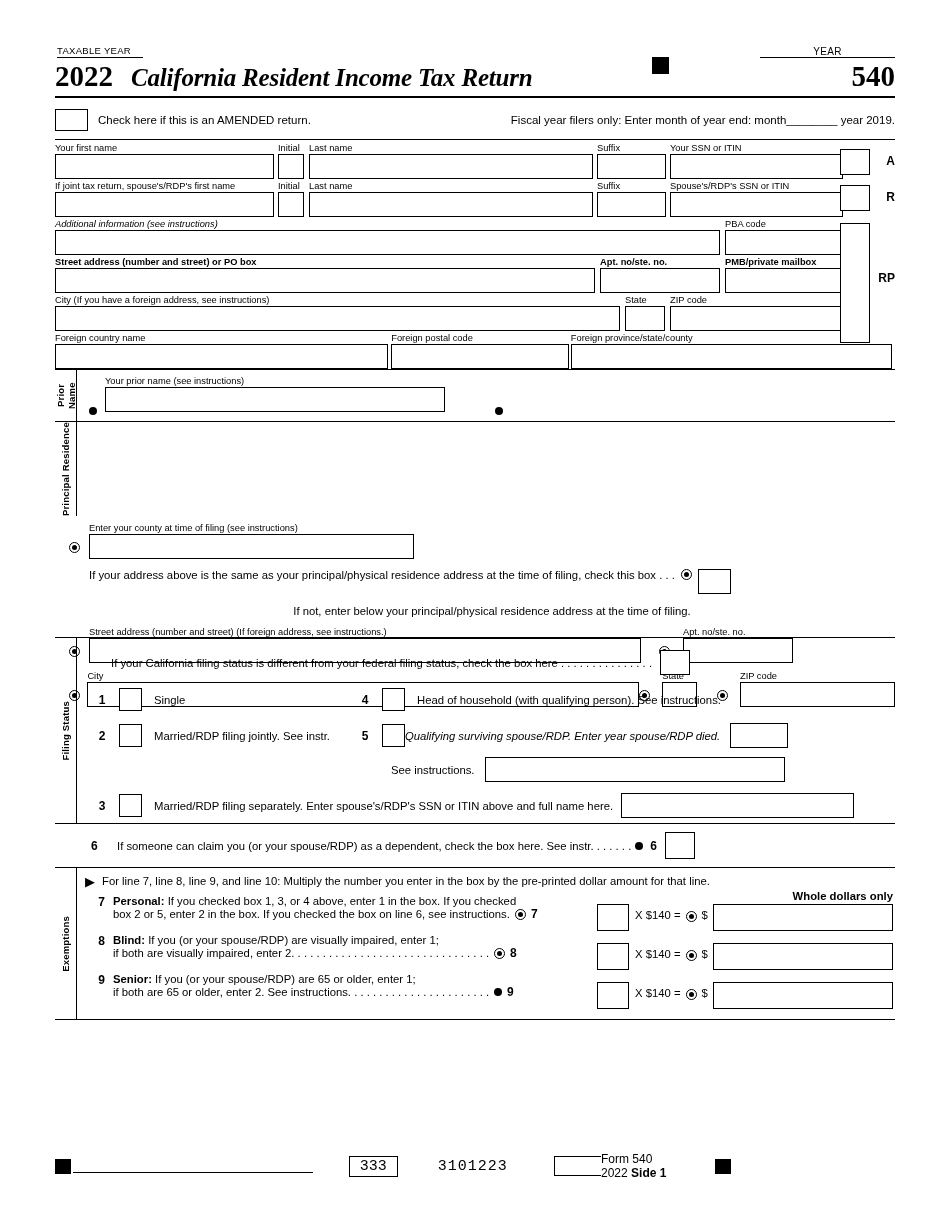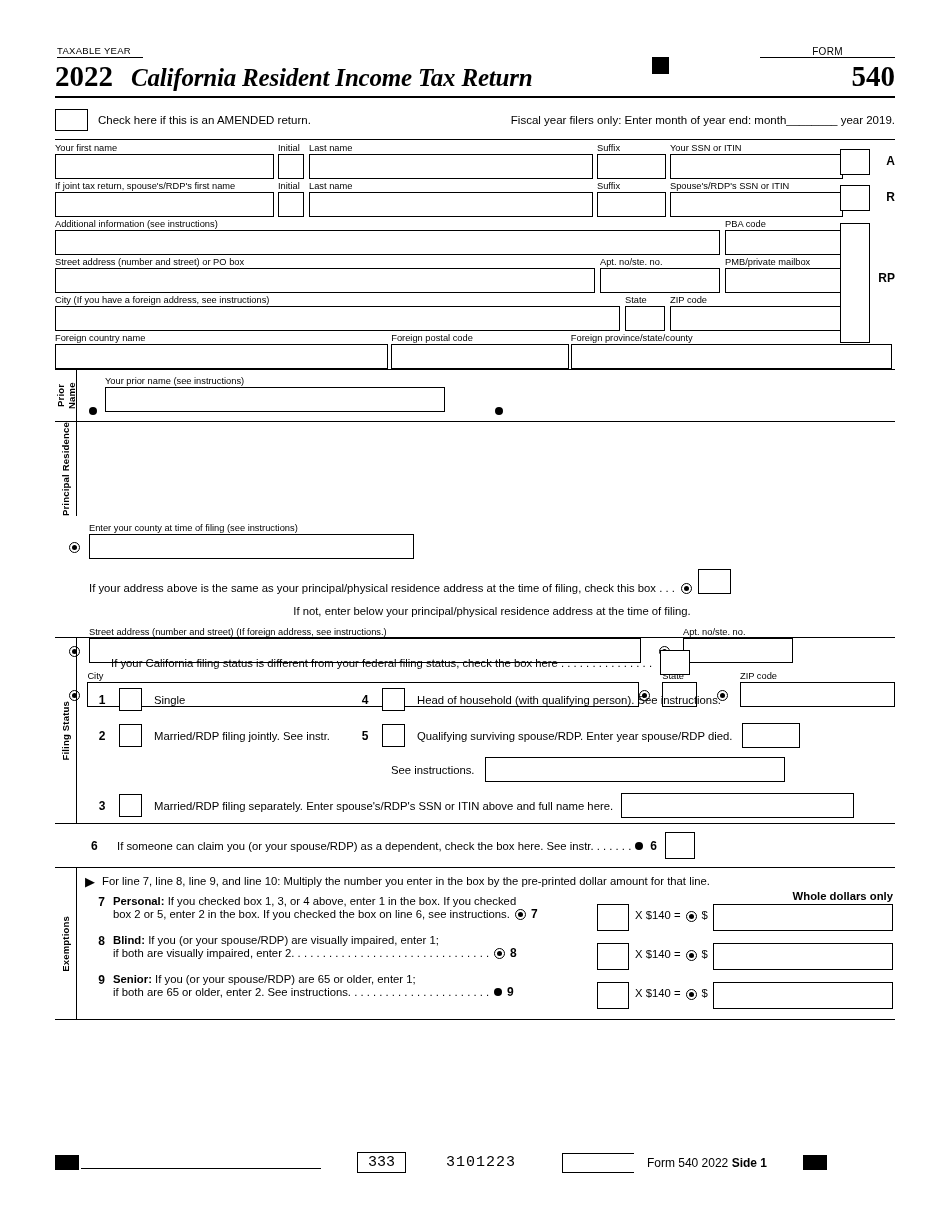--- a/index.html
+++ b/index.html
@@ -124,21 +124,21 @@
   }
   .small { font-size: 11.3px; }
   .bold { font-weight: bold; }
   .num { font-weight: bold; font-size: 12px; }
   .cb { width: 23px; height: 23px; border: 1.2px solid #000; background:#fff; }
   
   .footer {
     position: absolute;
     left: 55px;
     top: 1152px;
-    width: 772px;
+    width: 676px;
     display:flex;
     align-items:center;
     font-family: "Liberation Sans", sans-serif;
   }
   .blk { width: 24px; height: 15px; background:#000; }
   .footline { flex: 0 0 auto; border-bottom: 1.6px solid #000; height: 1px; }
   .code-box { border: 1.2px solid #000; padding: 1px 10px; font-family: "Liberation Mono", monospace; font-size: 15px; }
   .barnum { font-family: "Liberation Mono", monospace; font-size: 15px; letter-spacing: 1px; }
   .footer-right { font-size: 12px; }
 </style>
@@ -149,21 +149,21 @@
 
   <div class="black-square"></div>
 
   <div class="sheet">
 
     <div class="hdr-row">
       <div class="hdr-left">
         <span class="taxable-year-label">TAXABLE YEAR</span>
       </div>
       <div class="hdr-right">
-        <div class="form-right-rule form-label">FORM</div>
+        <div class="form-right-rule form-label">YEAR</div>
       </div>
     </div>
 
     <div class="title-row">
       <span class="year">2022</span>
       <span class="main-title">California Resident Income Tax Return</span>
       <span class="form-num">540</span>
     </div>
 
     <div class="amended-row">
@@ -231,31 +231,31 @@
             <div class="lbl">Suffix</div>
             <div class="inp" style="width:69px;"></div>
           </div>
           <div style="width:177px;">
             <div class="lbl">Spouse's/RDP's SSN or ITIN</div>
             <div class="inp" style="width:173px;"></div>
           </div>
         </div>
 
         <div style="display:flex; margin-top:2px;">
-          <div style="width:670px;">
+          <div style="width:670px;font-style:italic;">
             <div class="lbl">Additional information (see instructions)</div>
             <div class="inp" style="width:665px;"></div>
           </div>
           <div style="width:122px;">
             <div class="lbl">PBA code</div>
             <div class="inp" style="width:118px;"></div>
           </div>
         </div>
 
-        <div style="display:flex; margin-top:2px;">
+        <div style="display:flex; margin-top:2px;font-weight:bold;">
           <div style="width:545px;">
             <div class="lbl">Street address (number and street) or PO box</div>
             <div class="inp" style="width:540px;"></div>
           </div>
           <div style="width:125px;">
             <div class="lbl">Apt. no/ste. no.</div>
             <div class="inp" style="width:120px;"></div>
           </div>
           <div style="width:122px;">
             <div class="lbl">PMB/private mailbox</div>
@@ -323,21 +323,21 @@
         <div style="display:flex;">
           <div style="width:30px; display:flex; align-items:flex-end; padding-bottom:6px;">
             <span class="circledot"></span>
           </div>
           <div style="margin-left:-10px;">
             <div class="lbl">Enter your county at time of filing (see instructions)</div>
             <div class="inp" style="width:325px;"></div>
           </div>
         </div>
 
-        <div style="display:flex; align-items:flex-end; margin-top:10px; padding-left:20px;">
+        <div style="display:flex; align-items:flex-start; margin-top:10px; padding-left:20px;">
           <span class="small">If your address above is the same as your principal/physical residence address at the time of filing, check this box . . .</span>
           <span class="circledot" style="margin:0 6px;"></span>
           <span class="inp" style="display:inline-block; width:33px; height:25px;"></span>
         </div>
 
         <div class="small" style="margin-top:11px; padding-left:20px;text-align:center;">If not, enter below your principal/physical residence address at the time of filing.</div>
 
         <div style="display:flex; margin-top:10px;">
           <div style="width:30px; display:flex; align-items:flex-end; padding-bottom:6px;">
             <span class="circledot"></span>
@@ -400,21 +400,21 @@
           <span class="cb" style="margin-left:6px;"></span>
           <span class="small" style="margin-left:12px;">Head of household (with qualifying person). See instructions.</span>
         </div>
 
         <div style="display:flex; align-items:center; margin-top:12px;">
           <span class="num" style="width:22px; text-align:center;">2</span>
           <span class="cb" style="margin-left:6px;"></span>
           <span class="small" style="margin-left:12px; width:200px;">Married/RDP filing jointly. See instr.</span>
           <span class="num" style="width:22px; text-align:center;">5</span>
           <span class="cb" style="margin-left:6px;"></span>
-          <span class="small" style="margin-left:12px;">Qualifying surviving spouse/RDP. Enter year spouse/RDP died.</span>
+          <span class="small" style="font-style:italic;">Qualifying surviving spouse/RDP. Enter year spouse/RDP died.</span>
           <span class="inp" style="display:inline-block; width:58px; height:25px; margin-left:10px;"></span>
         </div>
 
         <div style="display:flex; align-items:center; margin-top:9px; padding-left:300px;">
           <span class="small">See instructions.</span>
           <span class="inp" style="display:inline-block; width:300px; height:25px; margin-left:10px;"></span>
         </div>
 
         <div style="display:flex; align-items:center; margin-top:11px;">
           <span class="num" style="width:22px; text-align:center;">3</span>

